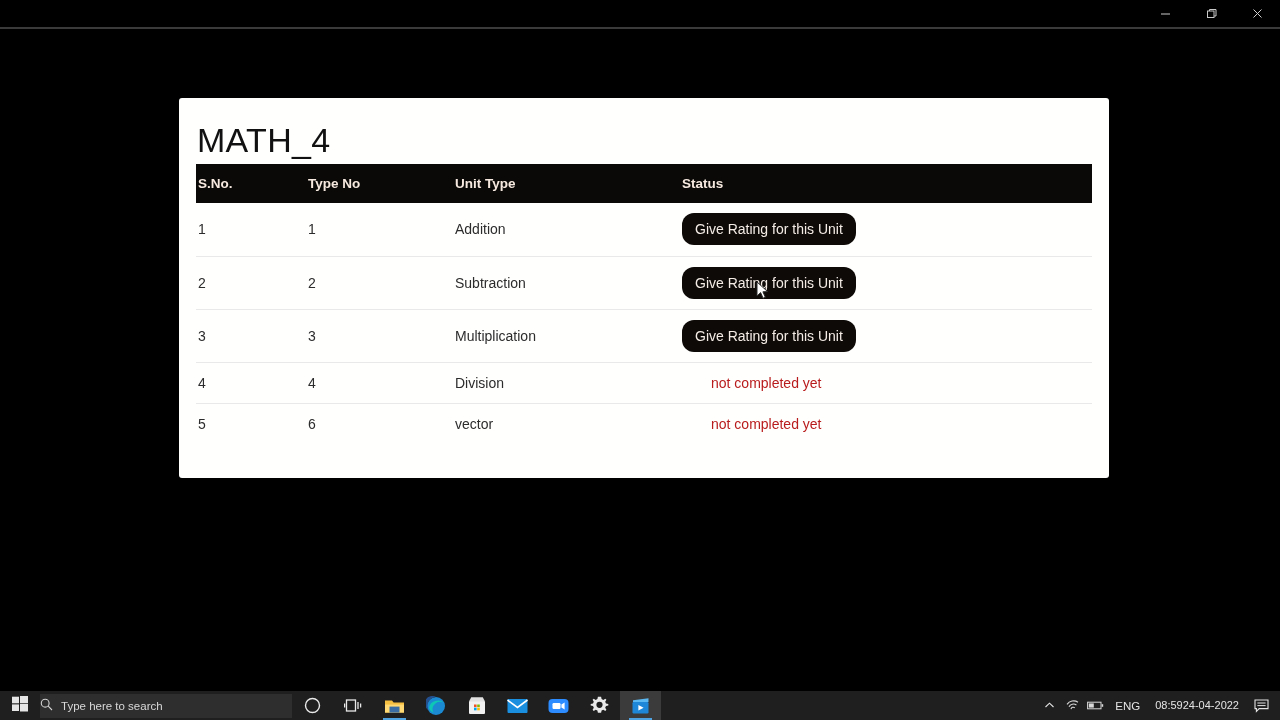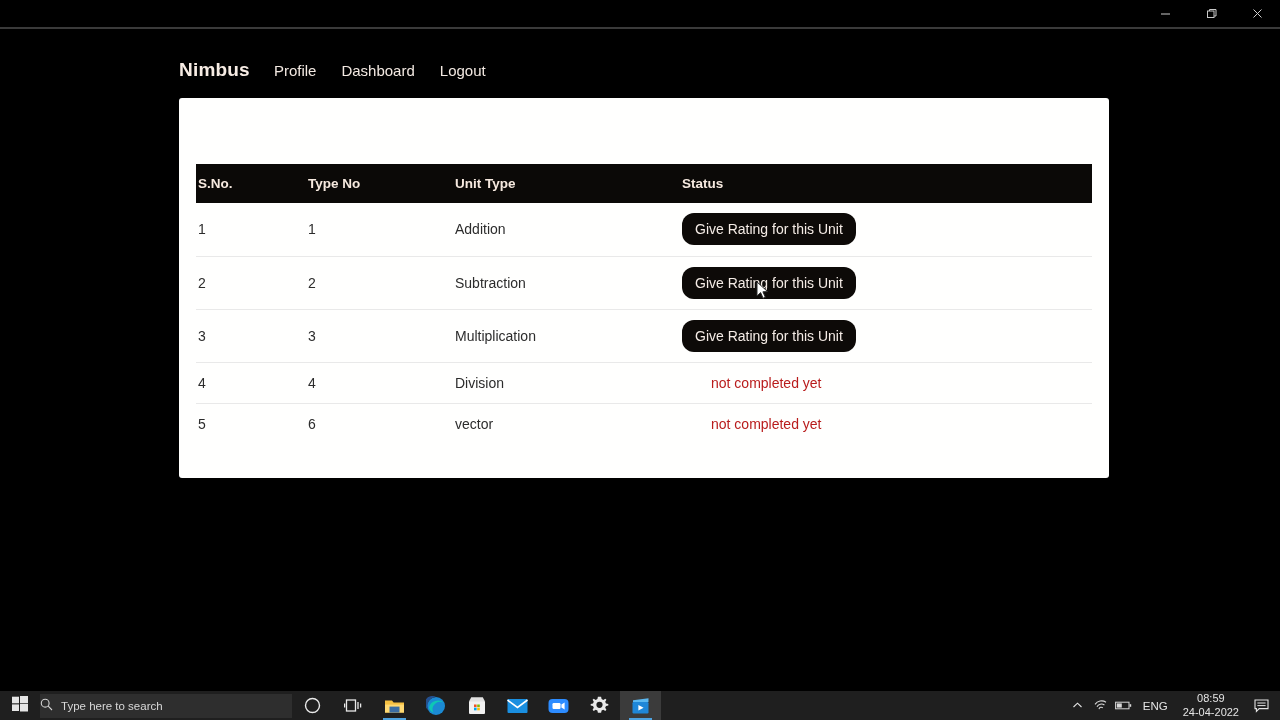--- a/index.html
+++ b/index.html
@@ -118,21 +118,21 @@
     content:""; position:absolute; bottom:0; left:9px; width:23px; height:2px;
     background:#4ea3e0;
   }
   .tray{
     margin-left:auto; display:flex; align-items:center; height:29px;
     color:#e4e4e4; font-size:11px; padding-right:4px;
   }
   .tray-ico{ width:23px; height:29px; display:flex; align-items:center; justify-content:center; }
   .tray-lang{ padding:0 8px; font-size:11.5px; }
   .clock{
-    display:flex; flex-direction:column; align-items:center; justify-content:center;
+    display:flex; flex-direction:row; align-items:center; justify-content:center;
     line-height:1.25; font-size:11px; padding:0 7px; height:29px;
   }
   .notif{ width:30px; height:29px; display:flex; align-items:center; justify-content:center; }
 </style>
 </head>
 <body>
 
 <div class="titlebar">
   <div class="win-btn">
     <svg width="11" height="11" viewBox="0 0 11 11">
@@ -149,28 +149,23 @@
     <svg width="11" height="11" viewBox="0 0 11 11">
       <line x1="1.5" y1="1.5" x2="9.5" y2="9.5" stroke="#cfcfcf" stroke-width="1"></line>
       <line x1="9.5" y1="1.5" x2="1.5" y2="9.5" stroke="#cfcfcf" stroke-width="1"></line>
     </svg>
   </div>
 </div>
 <div class="titlebar-sep"></div>
 
 <div class="page">
 
-  <div class="navbar">
-    <span class="brand">Nimbus</span>
-    <a class="nav-link">Profile</a>
-    <a class="nav-link">Dashboard</a>
-    <a class="nav-link">Logout</a>
-  </div>
 
   <div class="card">
+    <div class="card-title">MATH_4</div>
 
     <table class="tbl">
       <colgroup>
         <col class="col-sno">
           <col class="col-unitno">
           <col class="col-unitname">
           <col class="col-status">
       </colgroup>
       <thead>
         <tr>

